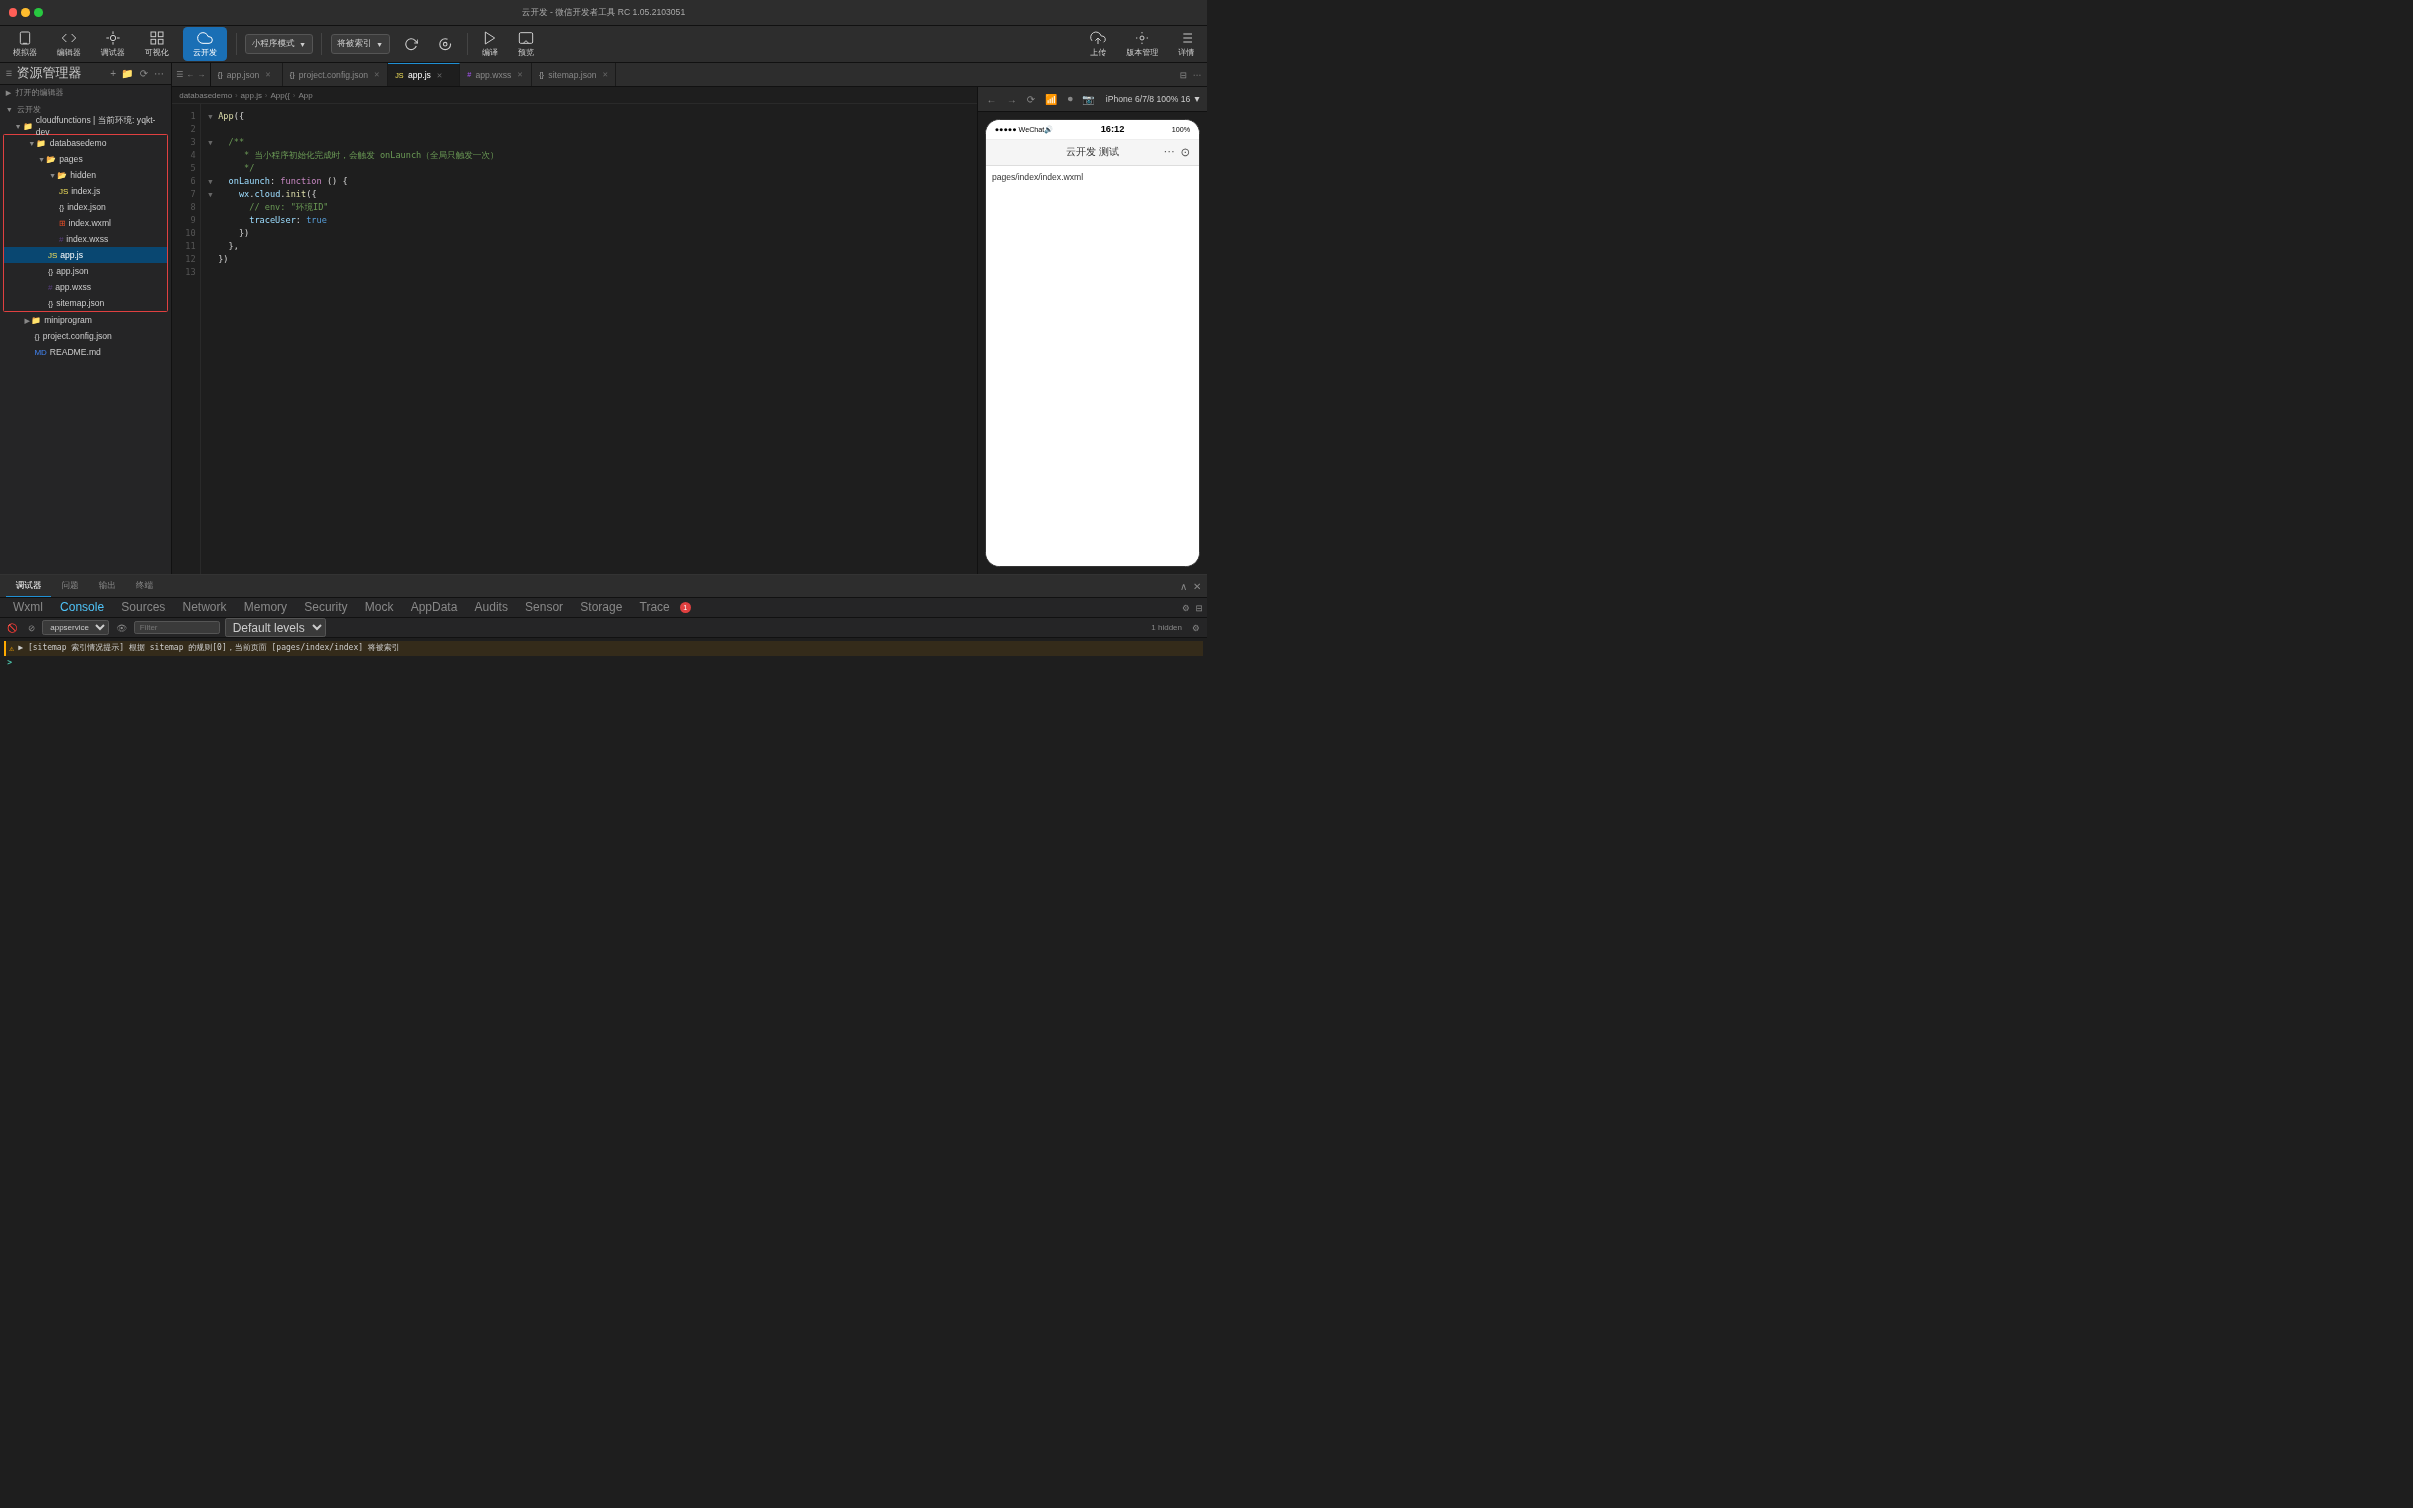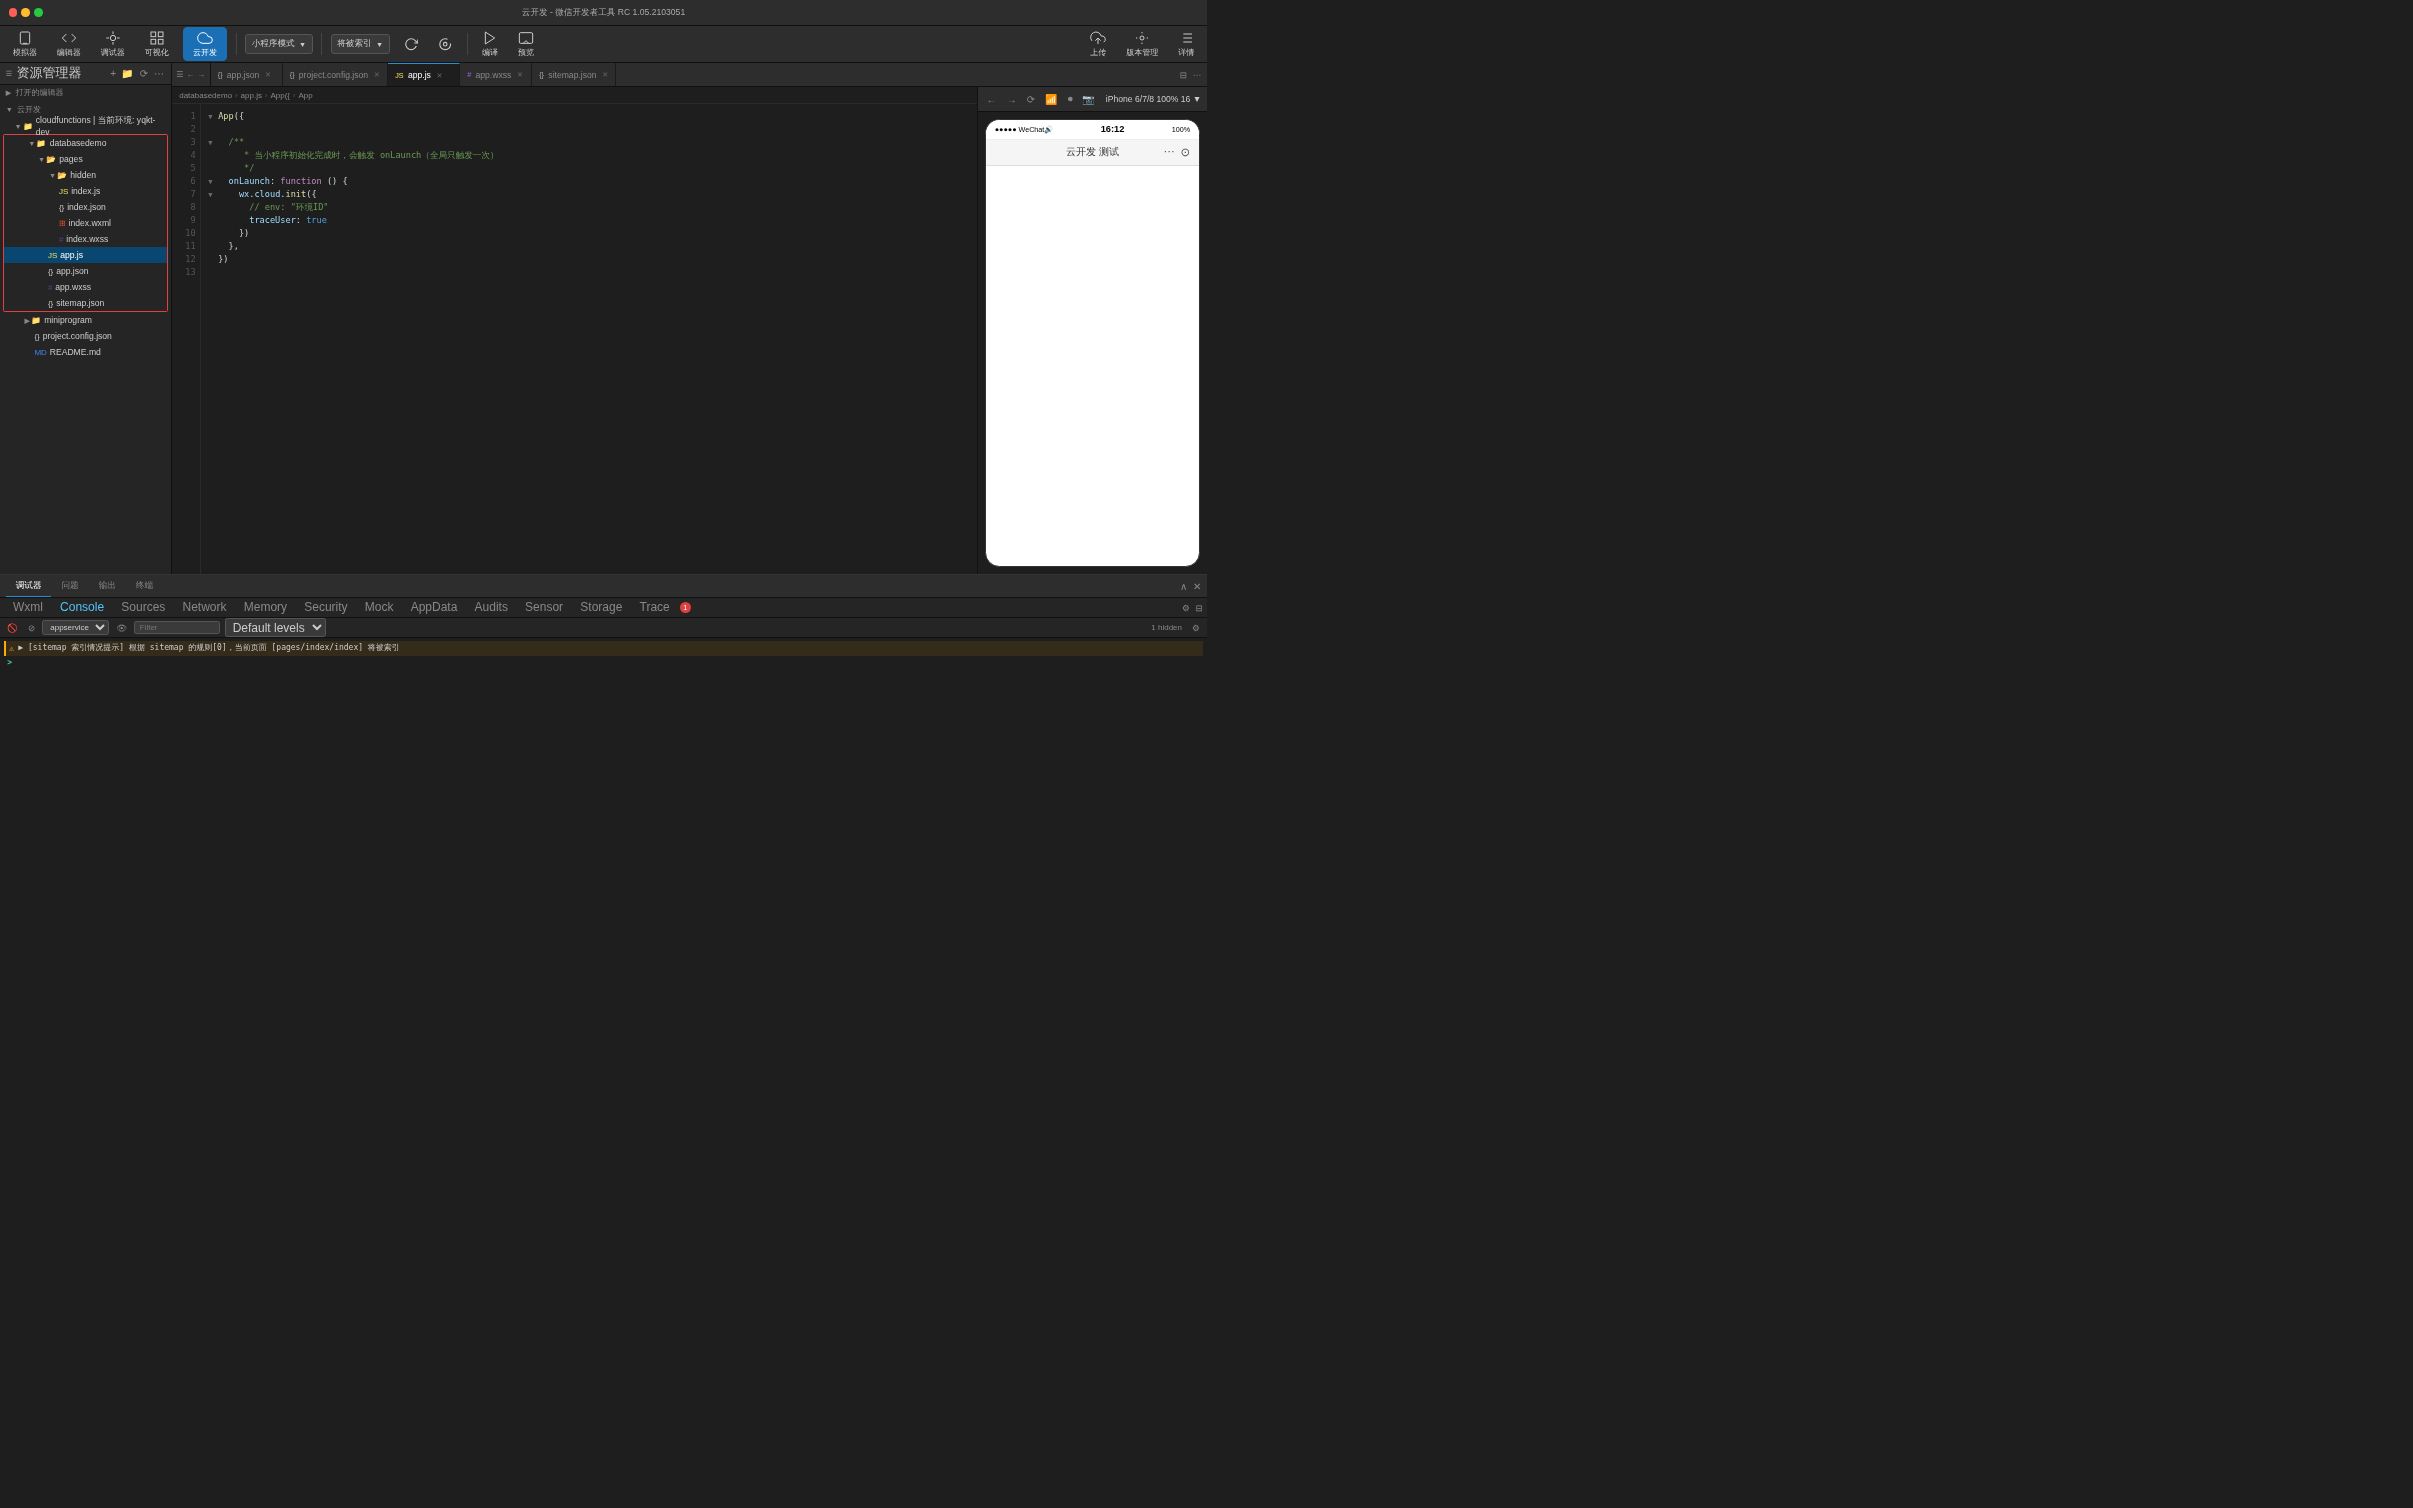--- a/index.html
+++ b/index.html
@@ -879,20 +879,23 @@
                   <span class="phone-time">16:12</span>
                   <span class="phone-battery">100%</span>
                 </div>
                 <div class="phone-nav">
                   <span>云开发 测试</span>
                   <div class="phone-nav-actions">
                     <span>···</span>
                     <span>⊙</span>
                   </div>
                 </div>
+                <div class="phone-content">
+                  <span>pages/index/index.wxml</span>
+                </div>
               </div>
             </div>
           </div>
         </div>
       </div>
     </div>
 
     <div class="bottom-panel">
       <div class="bottom-panel-header">
         <div class="panel-tabs">

